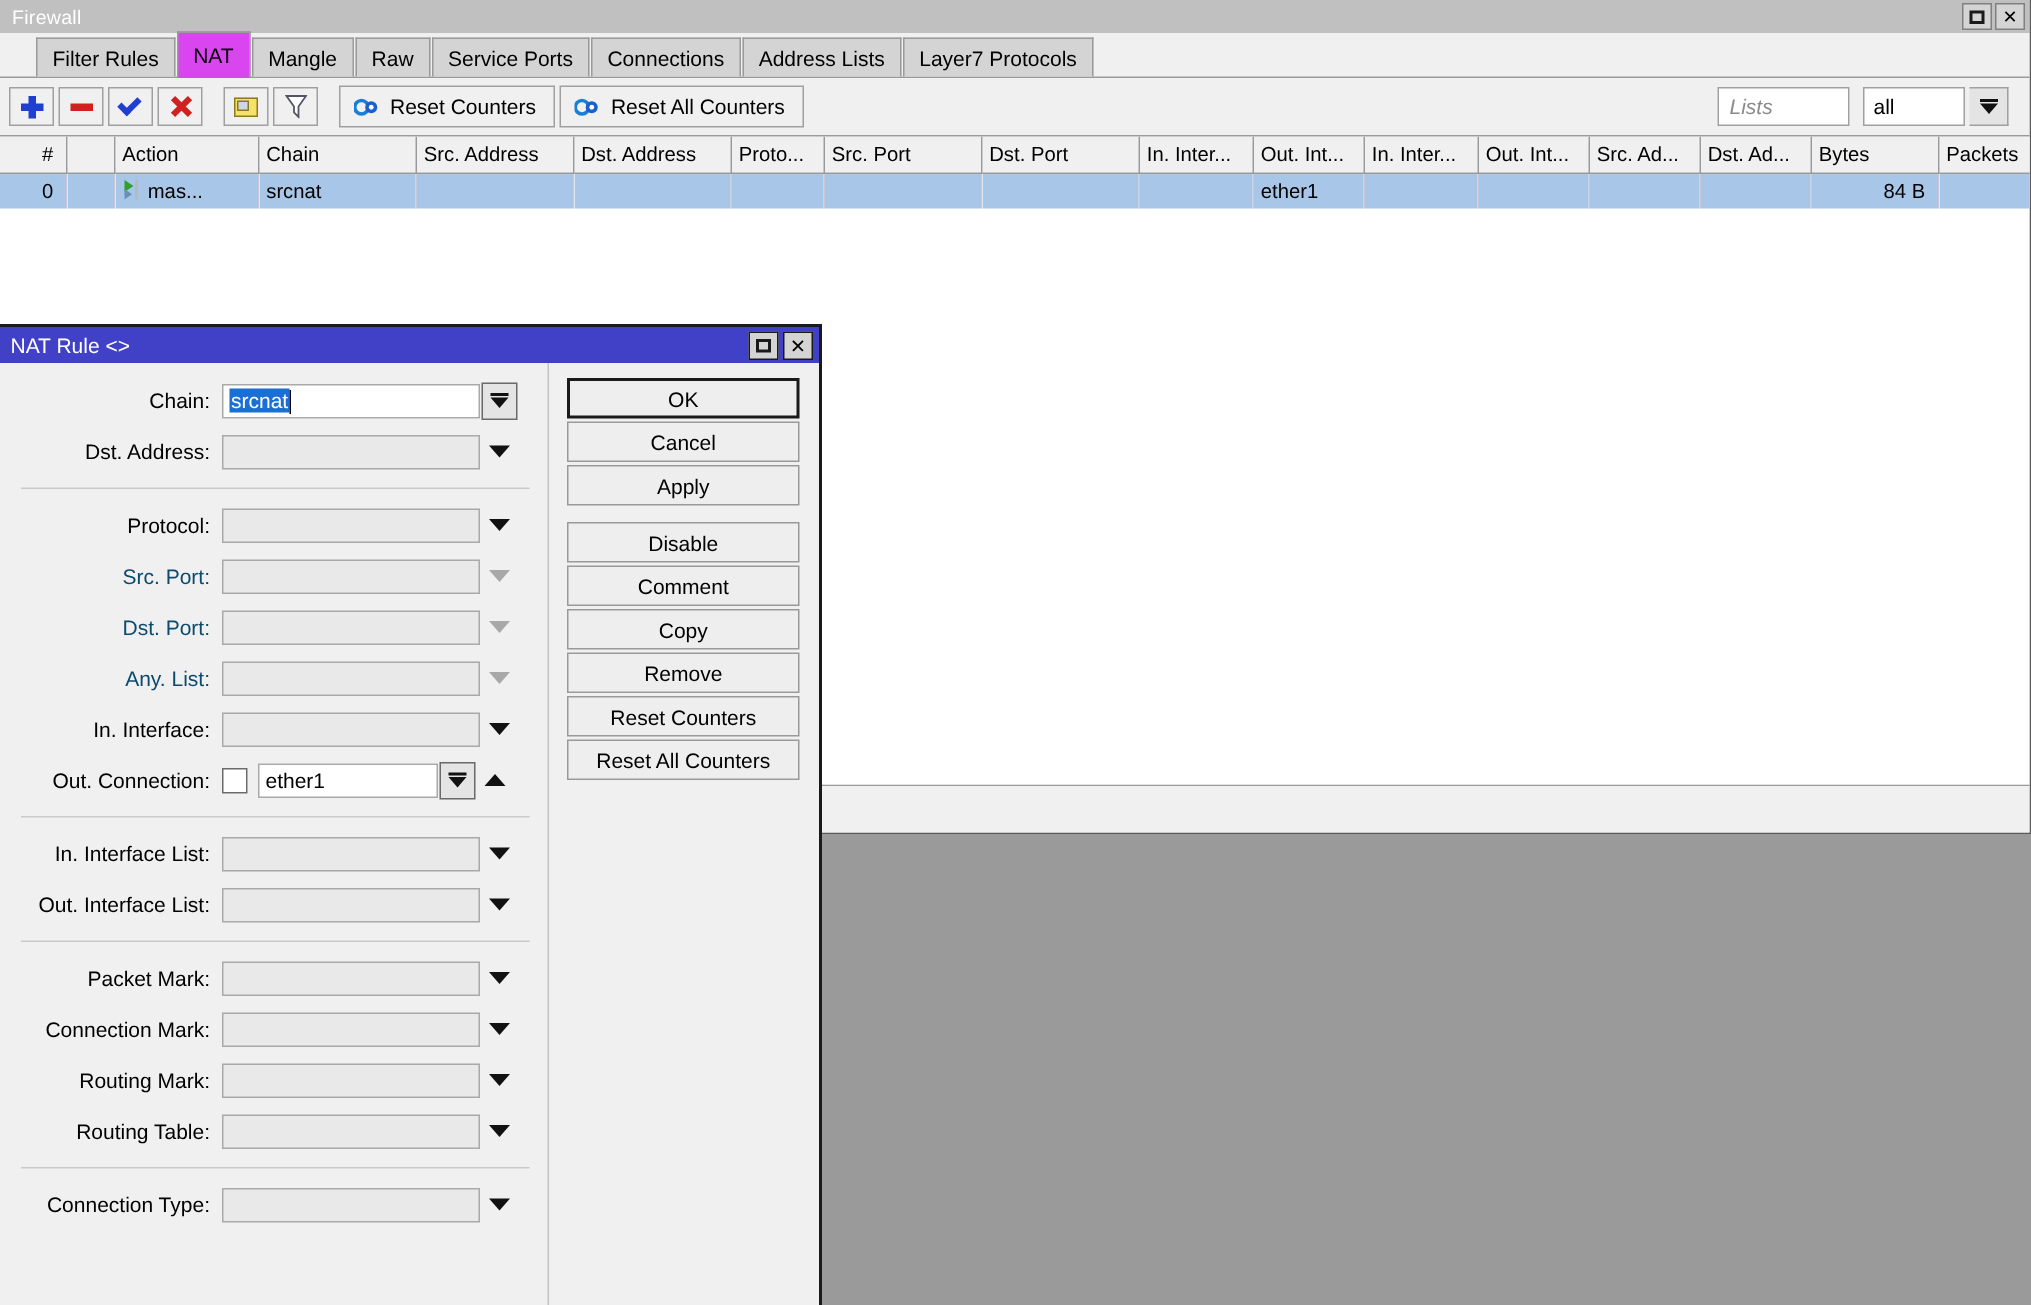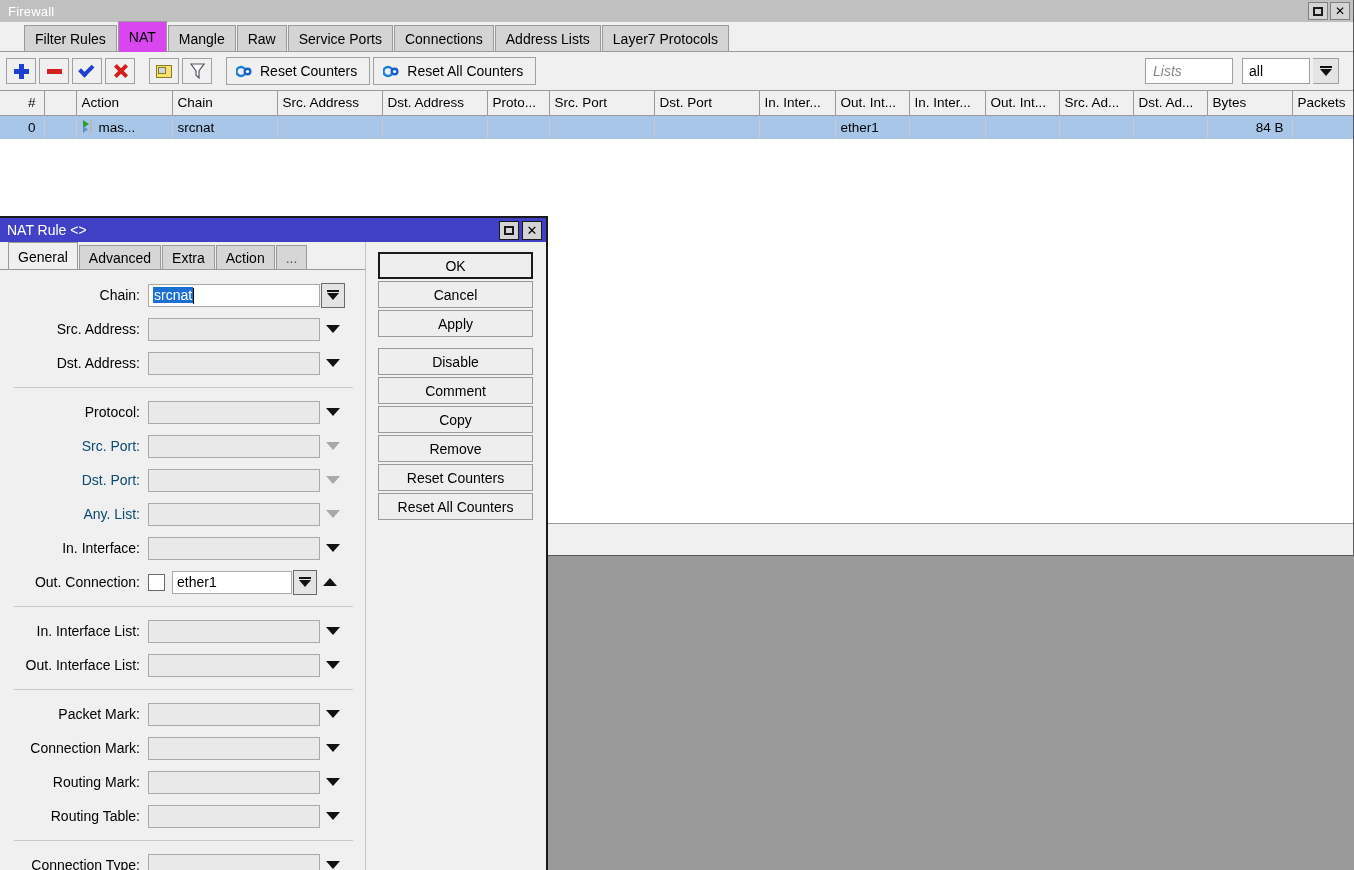--- a/index.html
+++ b/index.html
@@ -590,52 +590,36 @@
       </div>
       <div class="dlg-tbtn">
         <span>✕</span>
       </div>
     </div>
   </div>
 
   <div class="dlg-body">
 
     <div class="dlg-left">
-      <div class="dlg-tabs">
-        <div class="dtab active">General</div>
-        <div class="dtab">Advanced</div>
-        <div class="dtab">Extra</div>
-        <div class="dtab">Action</div>
-        <div class="dtab small">...</div>
-      </div>
 
       <div class="form">
 
         <div class="frow">
           <div class="flabel">Chain:</div>
           <div class="finput white">
             <span class="input-text"><span class="sel-text">srcnat</span><span class="caret"></span></span>
           </div>
           <div class="dropbtn">
             <span class="arrow-bar">
               <span class="bar"></span>
               <span style="width:0;height:0;border-left:6px solid transparent;border-right:6px solid transparent;border-top:7px solid #111;"></span>
             </span>
           </div>
         </div>
 
-        <div class="frow">
-          <div class="flabel">Src. Address:</div>
-          <div class="finput">
-            <span class="input-text"></span>
-          </div>
-          <div class="farrow">
-            <span class="arrow-dn"></span>
-          </div>
-        </div>
 
         <div class="frow">
           <div class="flabel">Dst. Address:</div>
           <div class="finput">
             <span class="input-text"></span>
           </div>
           <div class="farrow">
             <span class="arrow-dn"></span>
           </div>
         </div>

